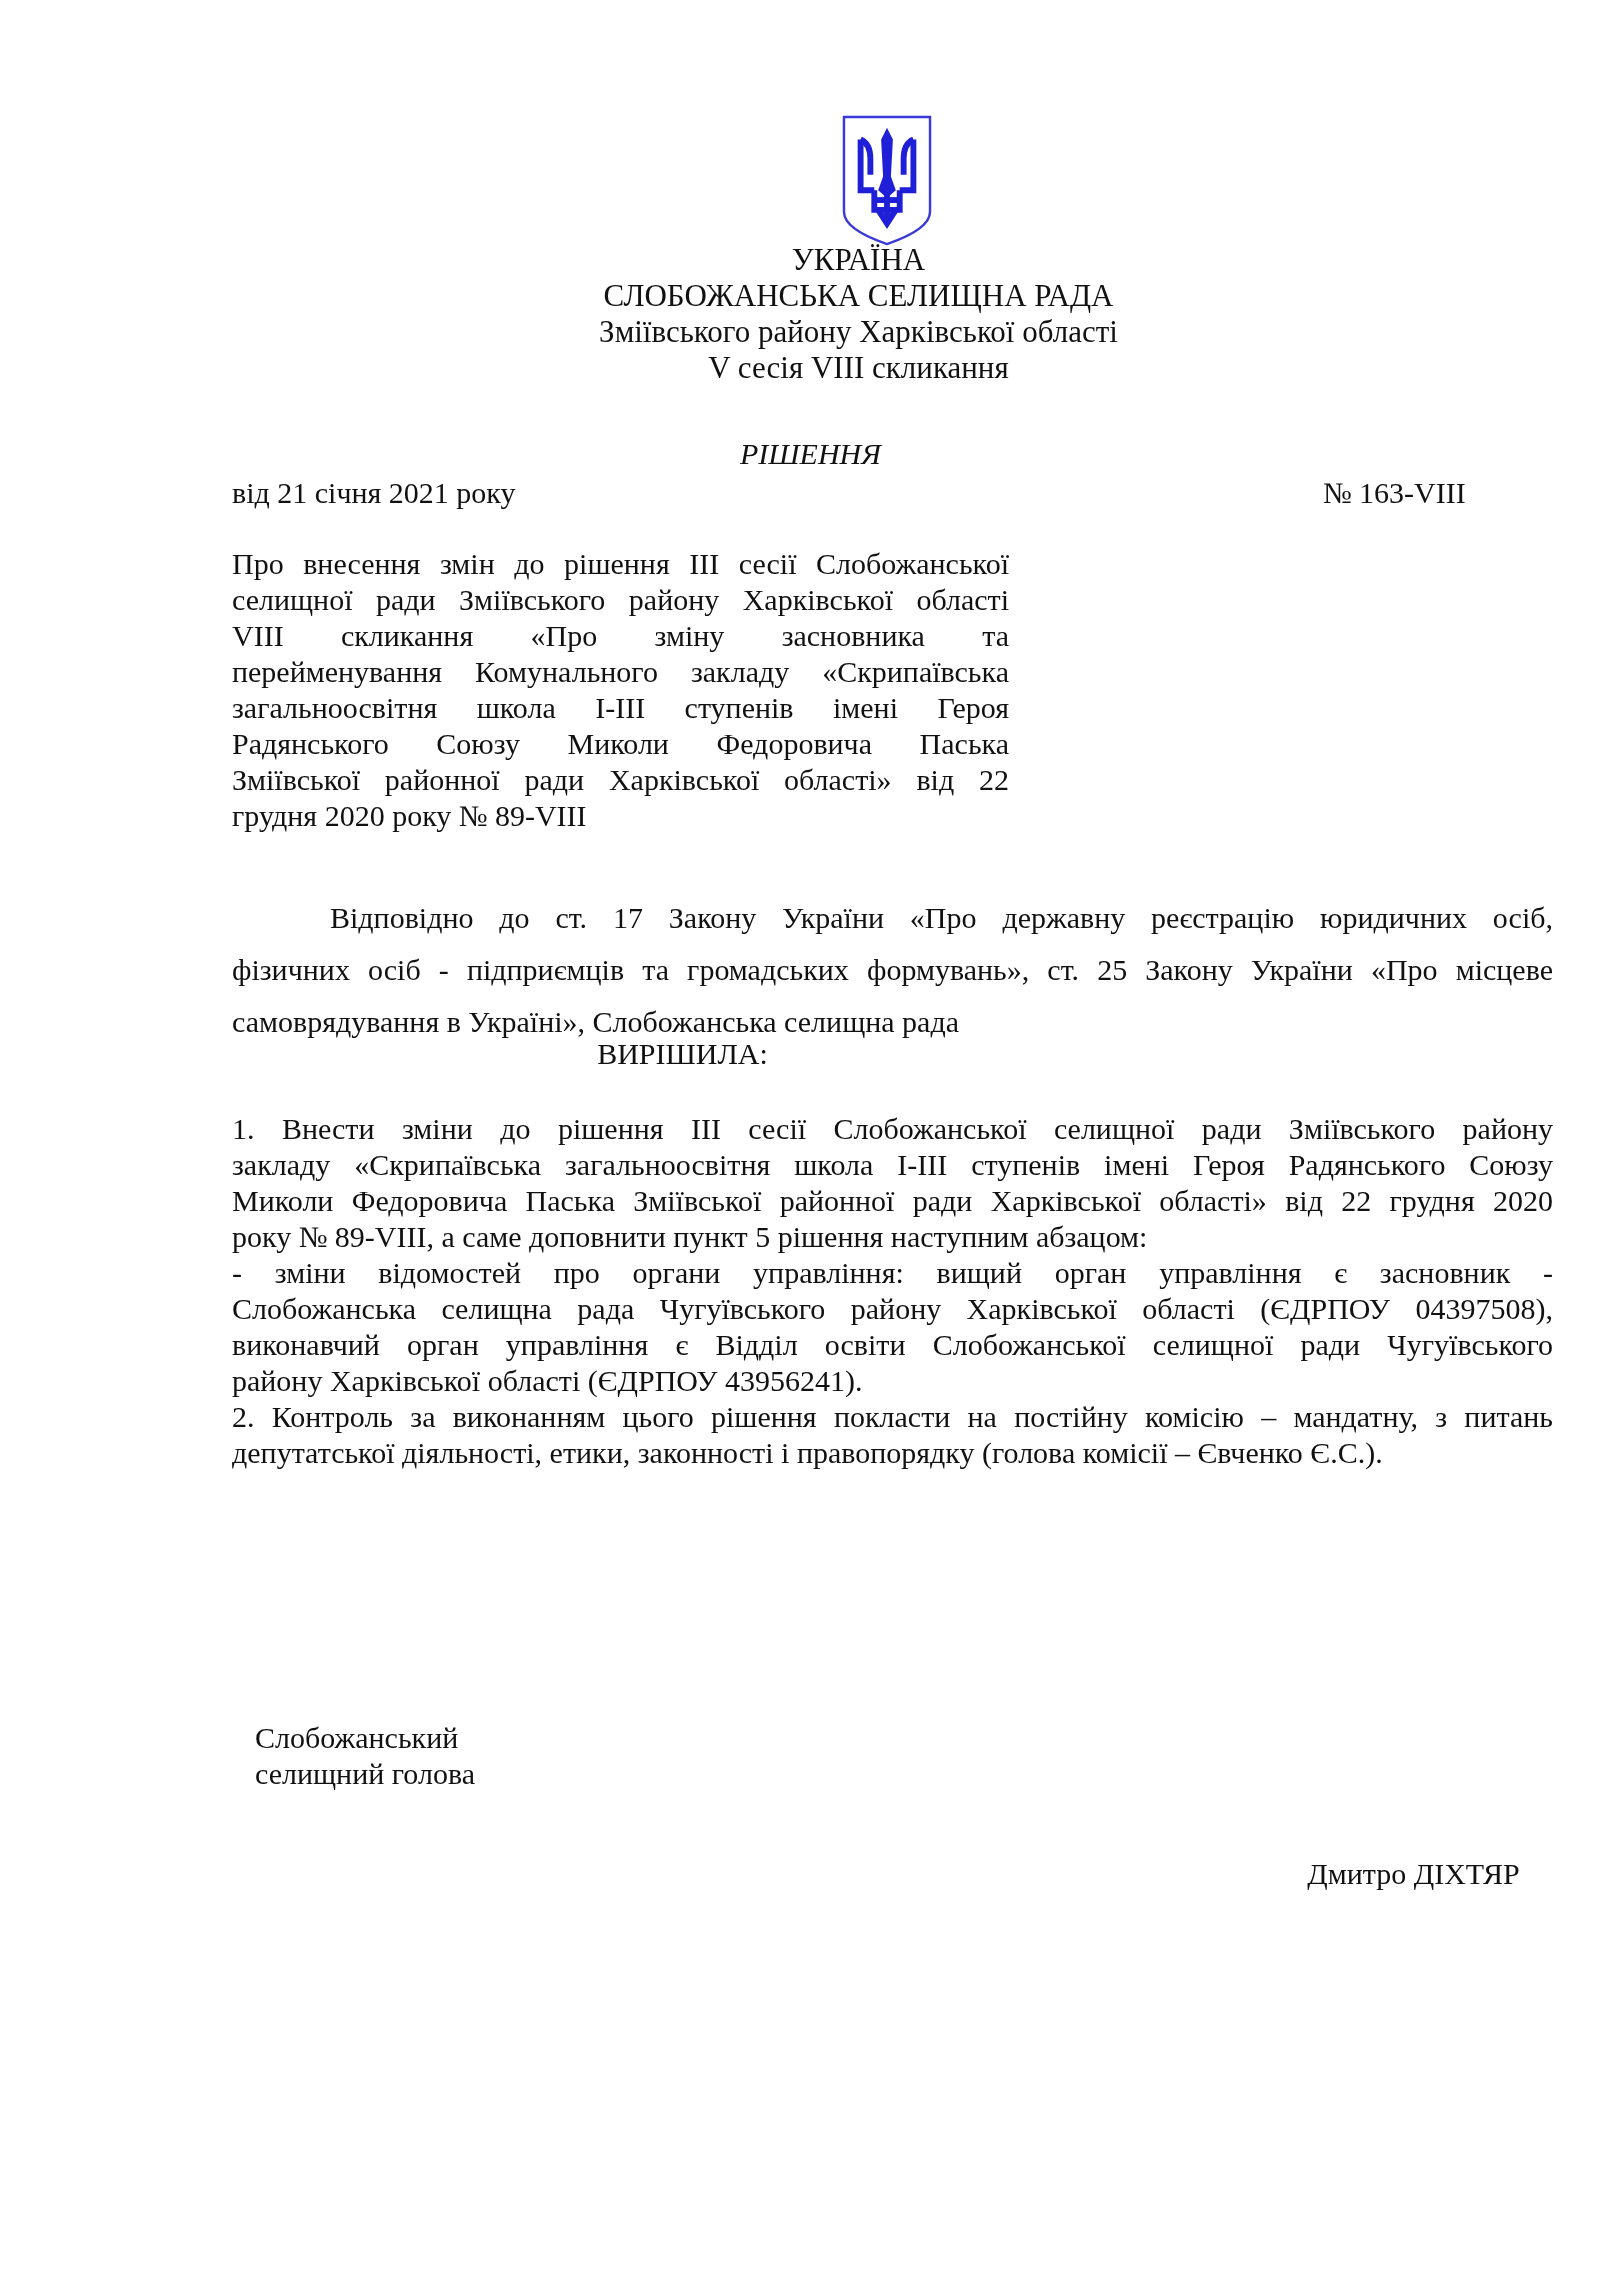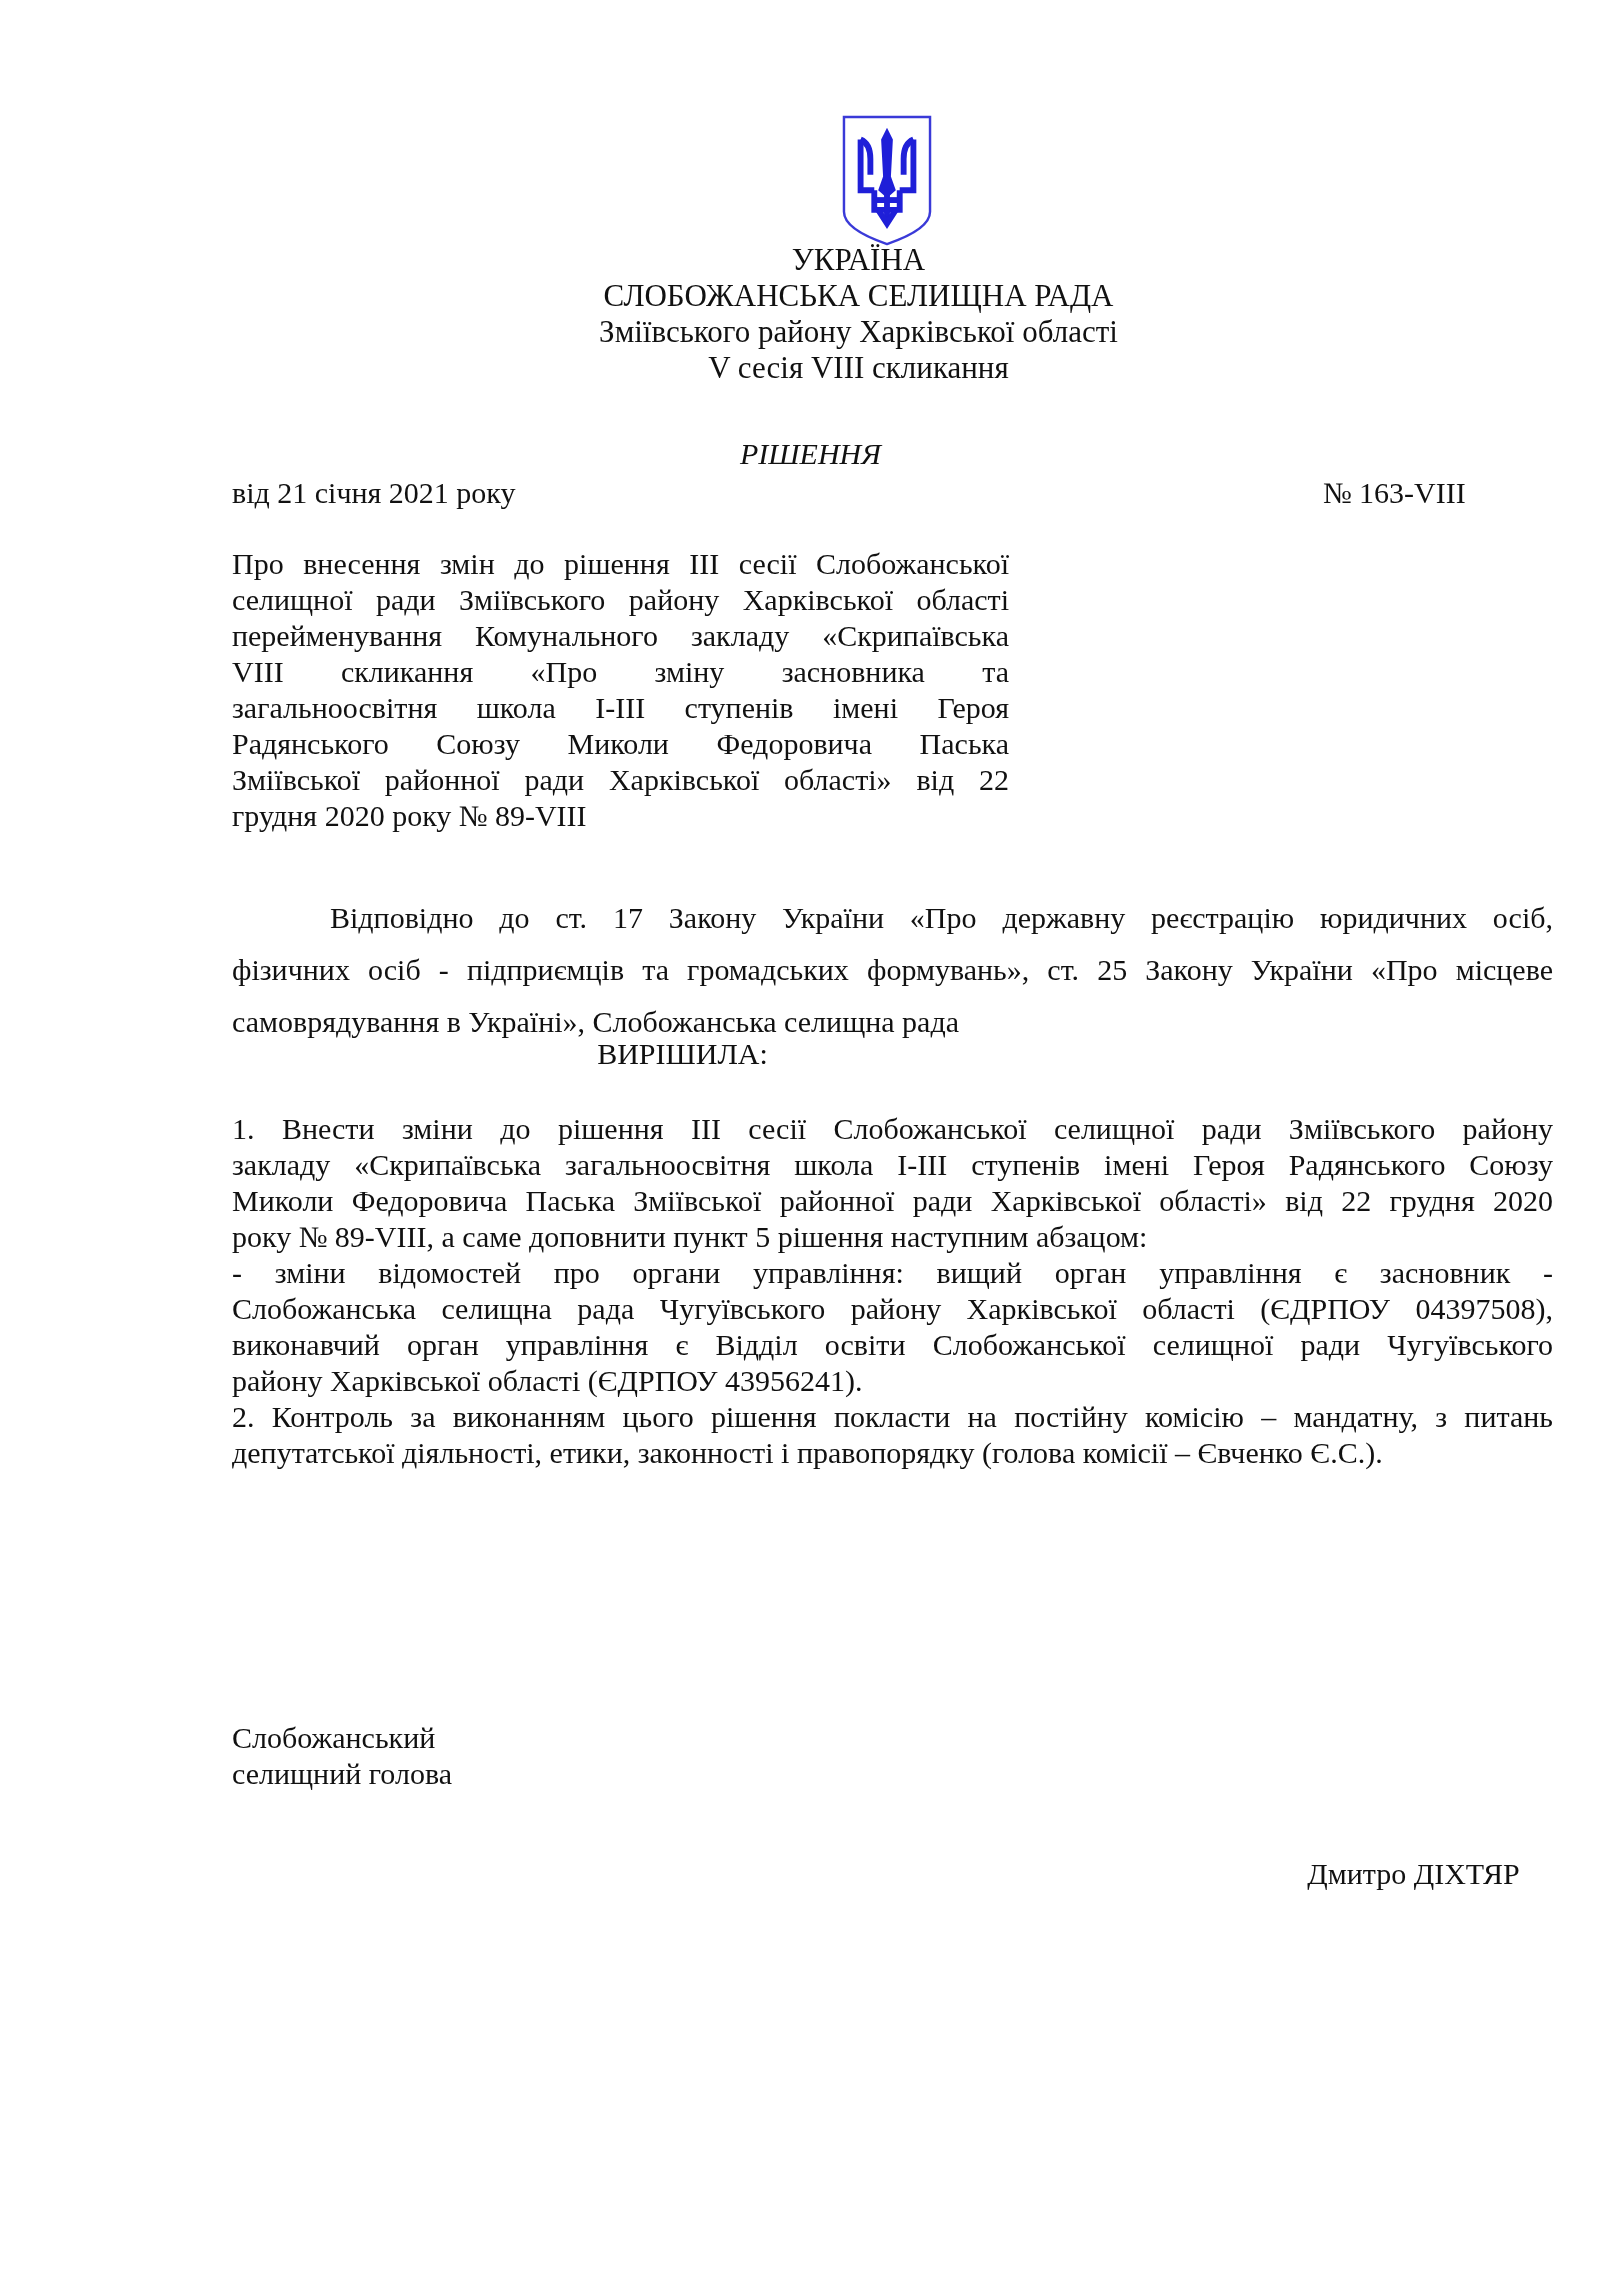--- a/index.html
+++ b/index.html
@@ -19,21 +19,21 @@
   .subject span.last { text-align-last: left; }
   .preamble { left: 232px; top: 884px; width: 1321px; }
   .preamble span { display: block; text-align: justify; text-align-last: justify; margin-top: 16px; }
   .preamble span.first { text-indent: 98px; }
   .preamble span.last { text-align-last: left; }
   .resolved { left: 0; width: 1365px; top: 1036px; text-align: center; }
   .items { left: 232px; top: 1111px; width: 1321px; }
   .items span { display: block; text-align: justify; text-align-last: justify; }
   .items span.last { text-align-last: left; }
   .sig-left { left: 232px; top: 1720px; }
-  .sig-left div { white-space: nowrap; }
+  .sig-left div { white-space: nowrap; margin-left: 23px; }
   .sig-right { left: 1274px; width: 279px; top: 1856px; text-align: center; white-space: nowrap; }
 </style>
 </head>
 <body>
 
 <div class="page">
 
   <div class="emblem">
     <svg width="92" height="133" viewBox="0 0 94 136" xmlns="http://www.w3.org/2000/svg">
       <path d="M3 3 H91 V100 Q91 118 47 133 Q3 118 3 100 Z" fill="#ffffff" stroke="#3a3ad8" stroke-width="2.5"></path>
@@ -59,22 +59,22 @@
   </div>
 
   <div class="abs title">РІШЕННЯ</div>
 
   <div class="abs t date">від 21 січня 2021 року</div>
   <div class="abs t number">№ 163-VIII</div>
 
   <div class="abs t subject">
     <span>Про внесення змін до рішення ІІІ сесії Слобожанської</span>
     <span>селищної ради Зміївського району Харківської області</span>
+    <span>VIII скликання «Про зміну засновника та</span>
     <span>перейменування Комунального закладу «Скрипаївська</span>
-    <span>VIII скликання «Про зміну засновника та</span>
     <span>загальноосвітня школа І-ІІІ ступенів імені Героя</span>
     <span>Радянського Союзу Миколи Федоровича Паська</span>
     <span>Зміївської районної ради Харківської області» від 22</span>
     <span class="last">грудня 2020 року № 89-VIII</span>
   </div>
 
   <div class="abs t preamble">
     <span class="first">Відповідно до  ст. 17 Закону України «Про державну реєстрацію юридичних осіб,</span>
     <span>фізичних осіб - підприємців та громадських формувань», ст. 25 Закону України «Про місцеве</span>
     <span class="last">самоврядування в Україні», Слобожанська селищна рада</span>

